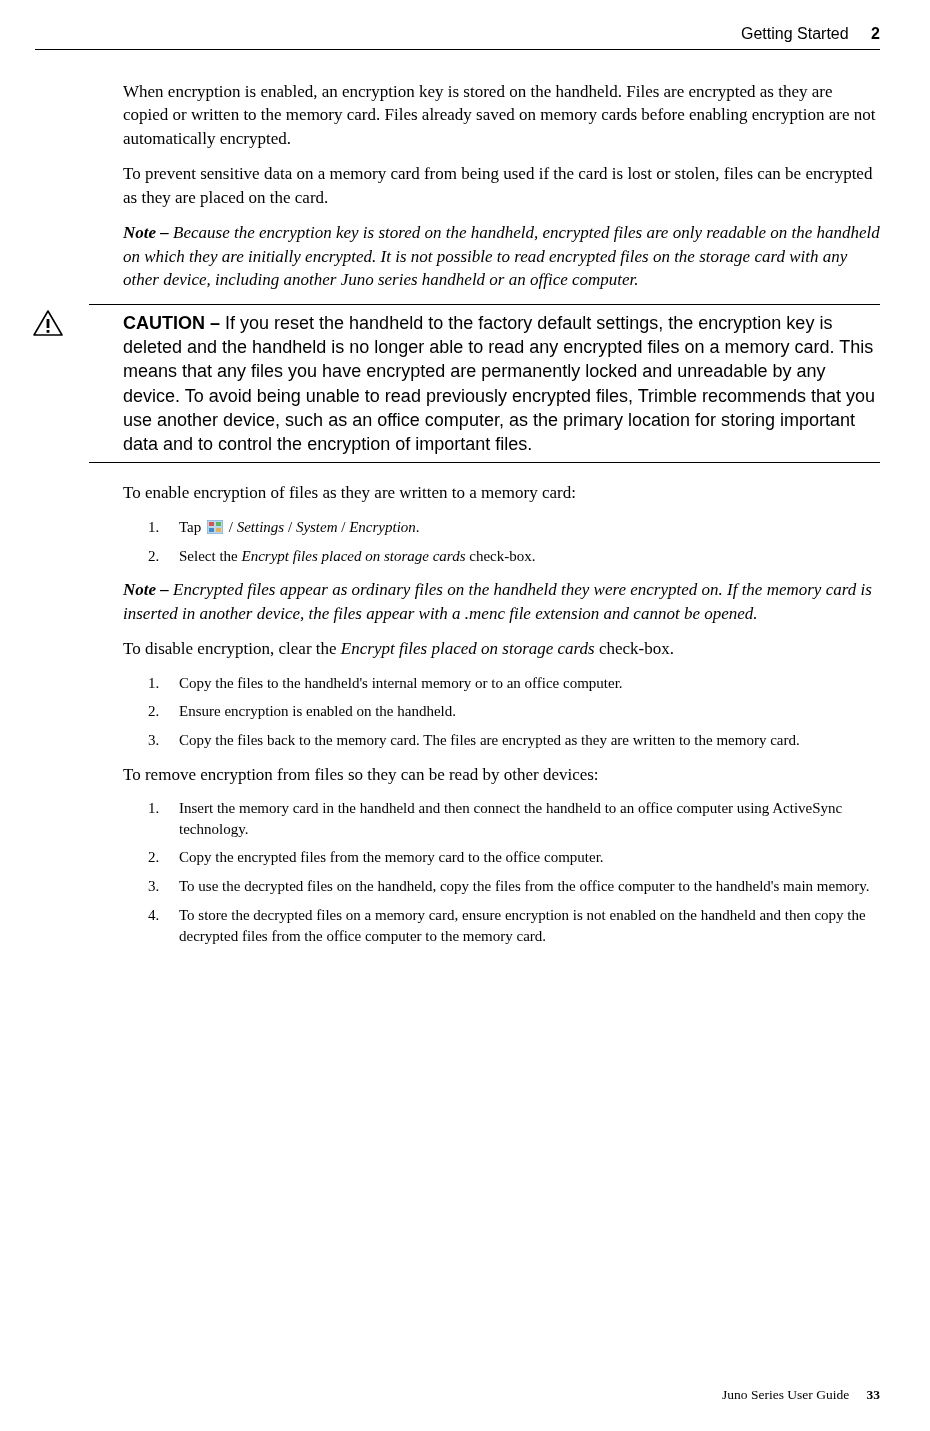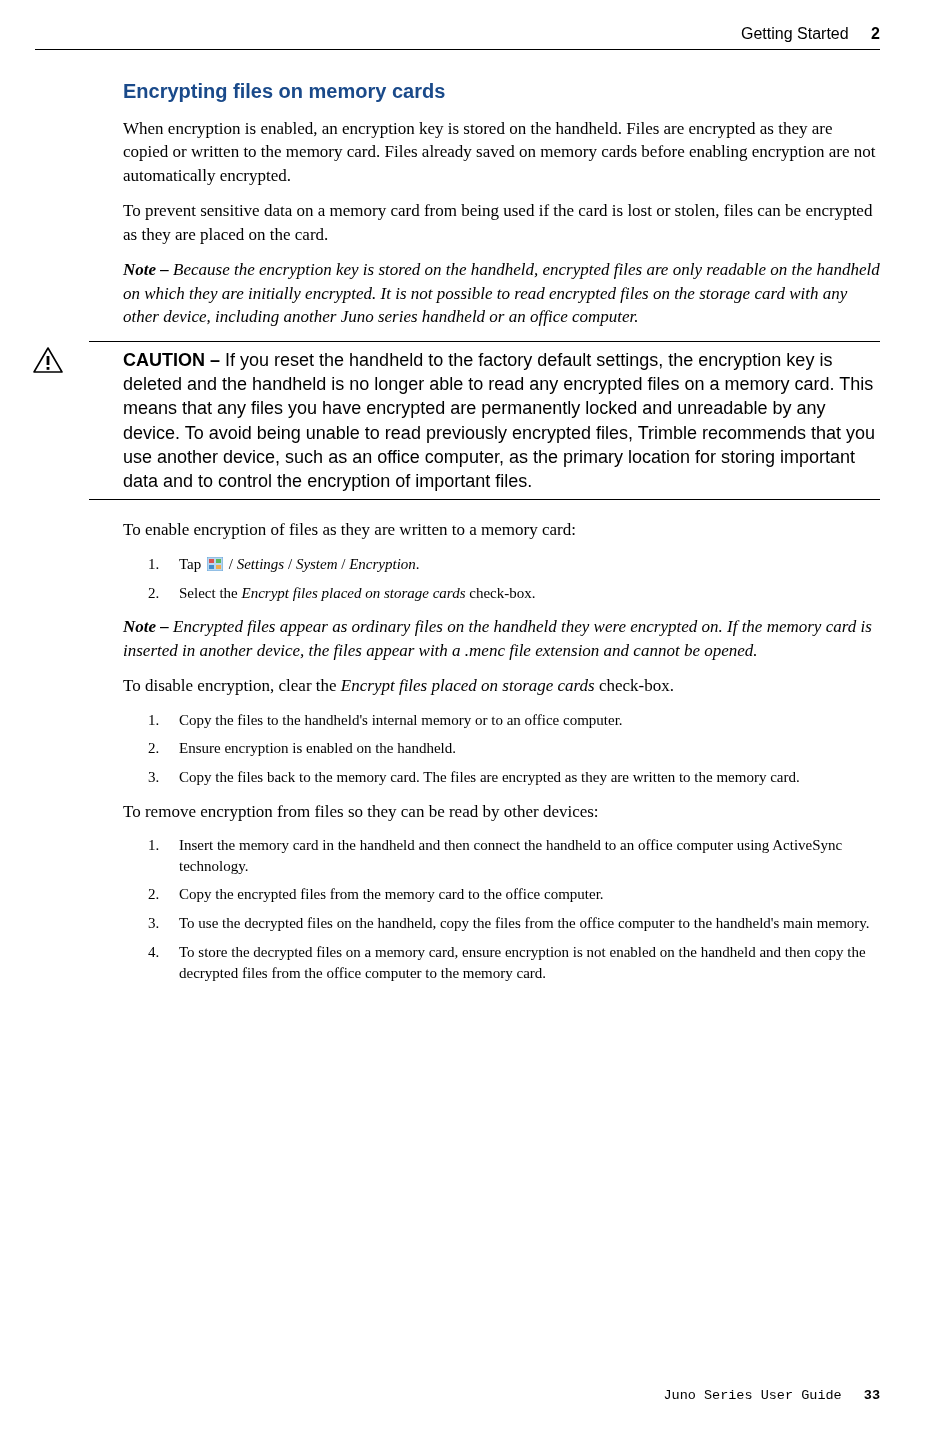--- a/index.html
+++ b/index.html
@@ -77,36 +77,35 @@
     .winlogo {
       display: inline-block;
       width: 16px; height: 14px;
       vertical-align: -2px;
       margin: 0 2px;
     }
     .footer {
       position: absolute;
       bottom: 28px;
       right: 50px;
-      font-family: Liberation Mono, monospace;
+      font-family: Liberation Serif, serif;
       font-size: 13.5px;
     }
     .footer .pg { font-weight: bold; margin-left: 14px; }
   </style>
 </head>
 <body>
 
 <div class="page">
   <div class="header">
     <span class="section-name">Getting Started</span>
     <span class="chnum">2</span>
   </div>
   <hr class="header-rule">
 
-  <div class="h2">Encrypting files on memory cards</div>
 
   <div class="body-indent">
     <p class="para">When encryption is enabled, an encryption key is stored on the handheld. Files are encrypted as they are copied or written to the memory card. Files already saved on memory cards before enabling encryption are not automatically encrypted.</p>
     <p class="para">To prevent sensitive data on a  memory card from being used if the card is lost or stolen, files can be encrypted as they are placed on the card.</p>
     <p class="para note"><span class="note-label">Note – </span><span>Because the encryption key is stored on the handheld, encrypted files are only readable on the handheld on which they are initially encrypted. It is not possible to read encrypted files on the storage card with any other device, including another Juno series handheld or an office computer.</span></p>
   </div>
 
   <div class="caution-block">
     <span class="caution-icon">
       <svg width="30" height="26" viewBox="0 0 30 26">

